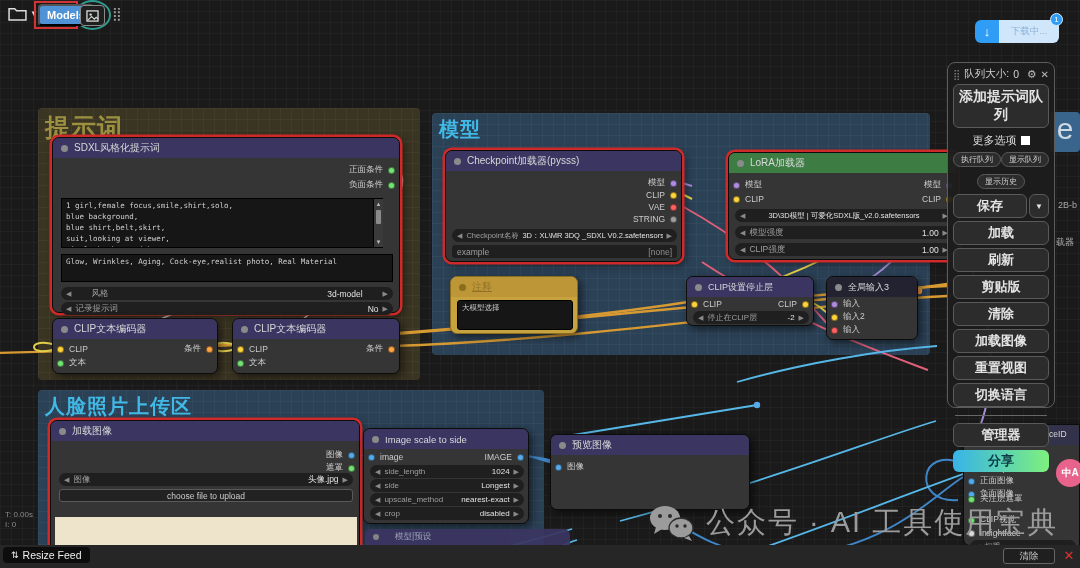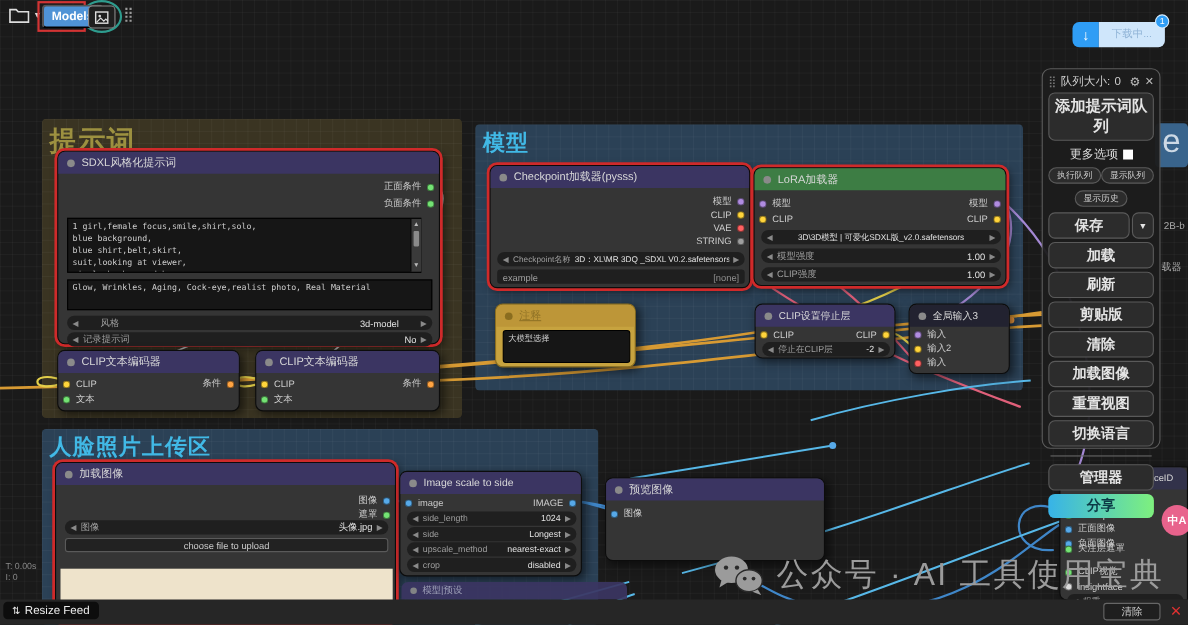--- a/index.html
+++ b/index.html
@@ -281,21 +281,21 @@
       <span class="wl">Checkpoint名称</span>
       <span class="wv">3D：XL\MR 3DQ _SDXL V0.2.safetensors</span>
       <span class="arr">▶</span>
     </div>
     <div class="pill" style="left:6px;top:94px;width:225px;border-radius:3px;">
       <span class="wl">example</span>
       <span class="wv" style="color:#8f8f8f;">[none]</span>
     </div>
   </div>
 
-  <div class="node red" style="left:685px;top:152px;width:230px;height:108px;">
+  <div class="node red" style="left:728px;top:152px;width:230px;height:108px;">
     <div class="nh green">
       <span class="cdot"></span>
       <span>LoRA加载器</span>
     </div>
     <div class="prow" style="left:4px;top:26px;">
       <span class="pdot d-purple"></span>
       <span>模型</span>
     </div>
     <div class="prow" style="left:4px;top:40px;">
       <span class="pdot d-yellow"></span>
@@ -481,21 +481,21 @@
     <div class="prow" style="left:4px;top:102px;">
       <span class="pdot d-white"></span>
       <span>insightface</span>
     </div>
     <div class="pill" style="left:6px;top:115px;width:106px;font-size:8px;">
       <span class="arr">◀</span>
       <span class="wl">权重</span>
     </div>
   </div>
 
-  <div class="abs" style="left:365px;top:529px;width:205px;height:16px;background:#3b3562;border-radius:6px 6px 0 0;opacity:.92;z-index:3;display:flex;align-items:center;gap:5px;padding:0 8px;">
+  <div class="abs" style="left:365px;top:529px;width:205px;height:16px;background:#3b3562;border-radius:6px 6px 0 0;opacity:.92;z-index:3;display:flex;align-items:center;gap:16px;padding:0 8px;">
     <span class="cdot" style="width:6px;height:6px;border-radius:50%;background:#8a8a8a;"></span>
     <span style="font-size:8.5px;color:#a8a8c0;">模型|预设</span>
   </div>
 </div>
 
 <div class="topbtn" style="left:8px;top:6px;display:flex;align-items:center;gap:3px;color:#ddd;">
   <svg width="19" height="15" viewBox="0 0 20 16">
     <path d="M1,3 L7,3 L9,5 L19,5 L19,15 L1,15 Z" fill="none" stroke="#ddd" stroke-width="1.6"></path>
   </svg>
   <span style="font-size:8px;">▼</span>

